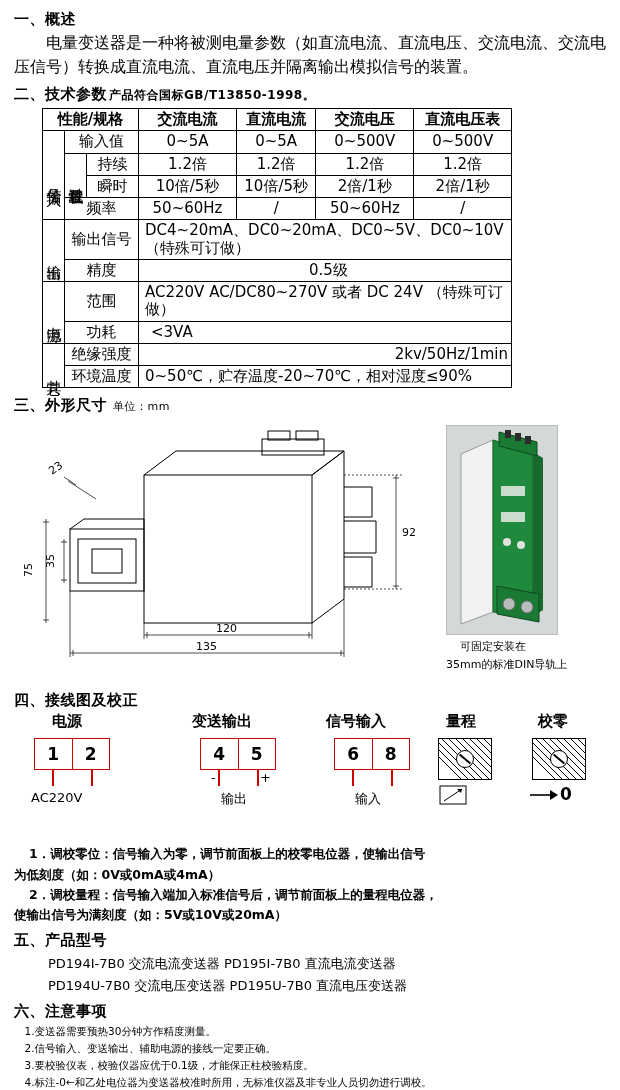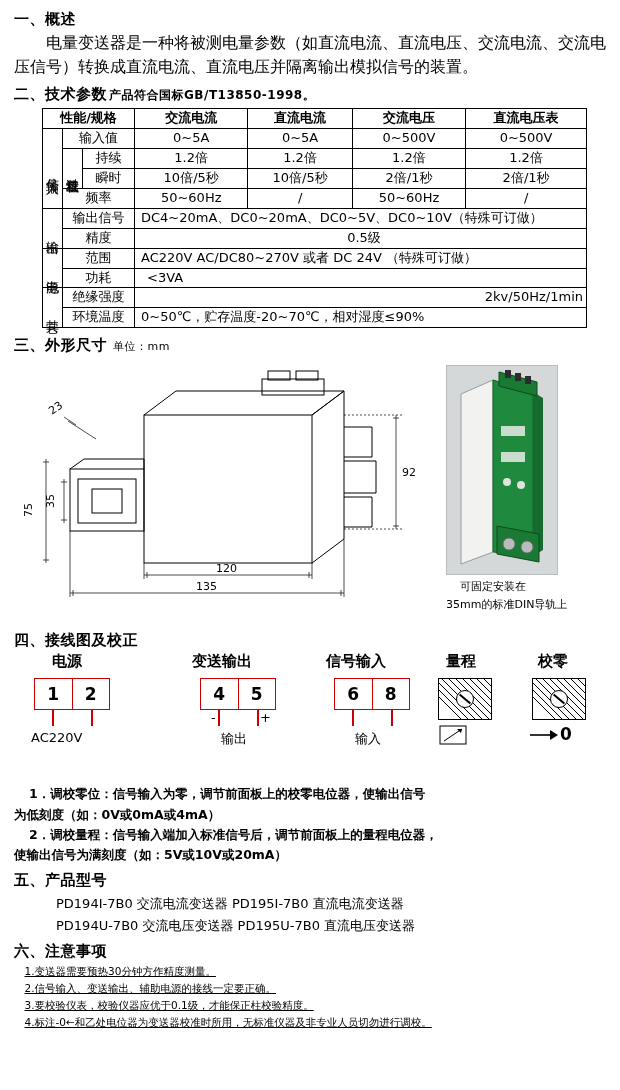--- a/index.html
+++ b/index.html
@@ -37,22 +37,22 @@
     font-size: 16px;
     line-height: 1.5;
     text-indent: 2em;
     margin: 2px 0 6px 0;
   }
 
   
   table.spec {
     border-collapse: collapse;
     margin: 4px auto 8px 28px;
-    width: 545px;
-    font-size: 13px;
+    width: 470px;
+    font-size: 15px;
   }
   table.spec td {
     border: 1px solid #000;
     text-align: center;
     padding: 2px 3px;
     height: 19px;
     line-height: 1.15;
   }
   table.spec td.hdr { font-weight: bold; }
   td.vert {
@@ -119,24 +119,24 @@
     left: 50%; top: 50%;
     transform: translate(-50%,-50%) rotate(40deg);
     width: 14px; height: 2px;
     background: #000;
   }
 
   .note-list { font-size: 12.5px; line-height: 1.55; margin-top: 4px; font-weight: bold; }
   .note-list p { margin: 1px 0; text-indent: 1.2em; }
 
   .model-list { font-size: 13px; line-height: 1.6; margin: 4px 0 0 34px; }
-  .model-list p { margin: 1px 8px; }
+  .model-list p { margin: 1px 0; }
 
   .attention { font-size: 10.5px; line-height: 1.55; margin-top: 2px; }
-  .attention p { margin: 0.5px 0; text-indent: 1em; text-decoration: underline; }
+  .attention p { margin: 0.5px 0; text-indent: 1em; }
 
   
   .photo {
     position: absolute;
     left: 432px; top: 8px;
     width: 112px; height: 210px;
     background: #d8dadb;
     border: 1px solid #b9bcbd;
   }
 </style>

